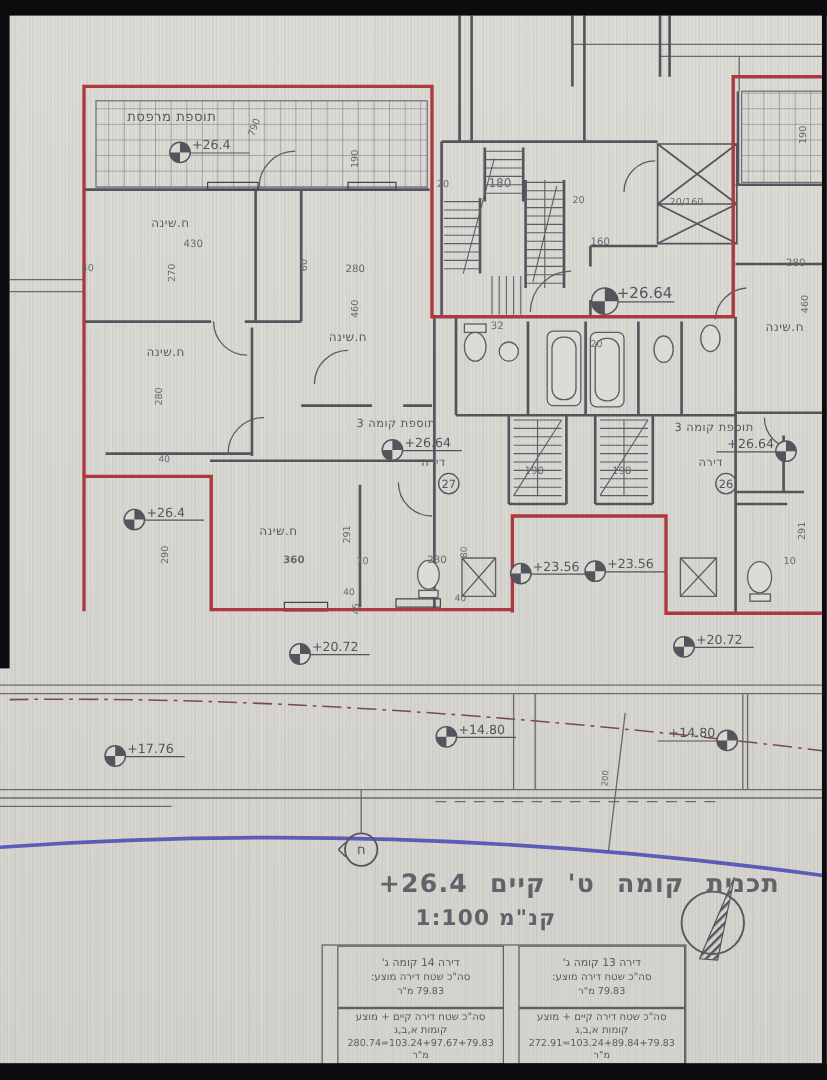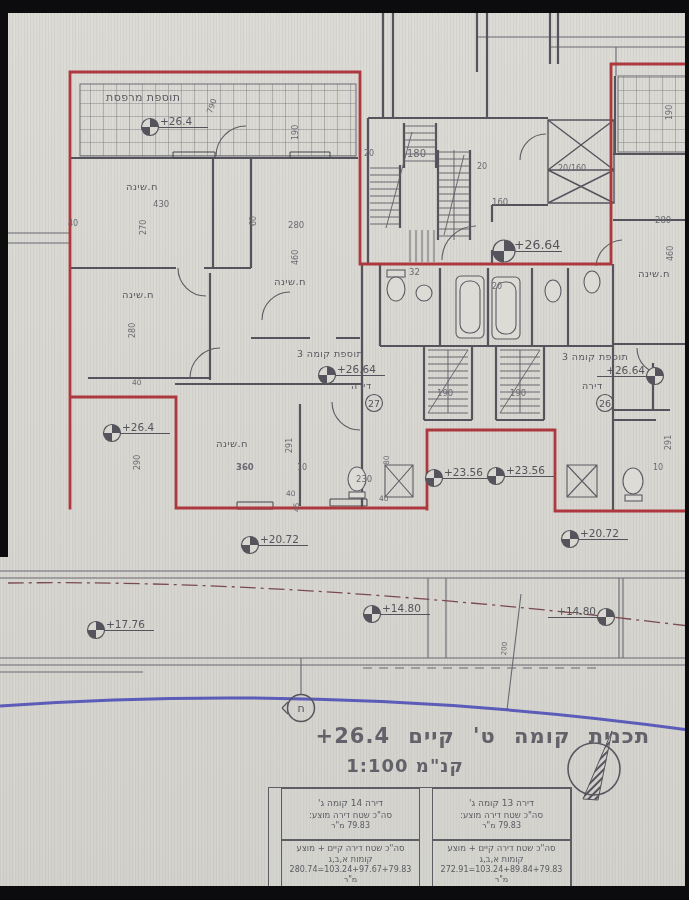--- a/index.html
+++ b/index.html
@@ -269,21 +269,21 @@
     <div class="pl" style="left: 129px; top: 338px; font-size: 8px; transform: rotate(-90deg); transform-origin: left top;">280</div>
     <div class="pl" style="left: 132px; top: 379px; font-size: 7.5px;">40</div>
     <div class="pl" style="left: 134px; top: 470px; font-size: 8px; transform: rotate(-90deg); transform-origin: left top;">290</div>
     <div class="pl heb" style="left: 297px; top: 349px; font-size: 9.5px;">תוספת קומה 3</div>
     <div class="pl heb" style="left: 351px; top: 381px; font-size: 9.5px;">דירה</div>
     <div class="pl heb" style="left: 562px; top: 352px; font-size: 9.5px;">תוספת קומה 3</div>
     <div class="pl heb" style="left: 582px; top: 381px; font-size: 9.5px;">דירה</div>
     <div class="pl" style="left: 286px; top: 453px; font-size: 8px; transform: rotate(-90deg); transform-origin: left top;">291</div>
     <div class="pl" style="left: 236px; top: 463px; font-size: 8.5px; font-weight: bold;">360</div>
     <div class="pl" style="left: 297px; top: 464px; font-size: 8px;">10</div>
-    <div class="pl" style="left: 356px; top: 463px; font-size: 8.5px; margin-top: 12px;">230</div>
+    <div class="pl" style="left: 356px; top: 463px; font-size: 8.5px;">230</div>
     <div class="pl" style="left: 383px; top: 465px; font-size: 7.5px; transform: rotate(-90deg); transform-origin: left top;">80</div>
     <div class="pl" style="left: 286px; top: 490px; font-size: 7.5px;">40</div>
     <div class="pl" style="left: 379px; top: 495px; font-size: 7.5px;">40</div>
     <div class="pl" style="left: 364px; top: 150px; font-size: 8px;">20</div>
     <div class="pl" style="left: 407px; top: 149px; font-size: 10px;">180</div>
     <div class="pl" style="left: 492px; top: 150px; font-size: 8.5px; margin-top: 48px;">160</div>
     <div class="pl" style="left: 477px; top: 163px; font-size: 8px;">20</div>
     <div class="pl" style="left: 558px; top: 165px; font-size: 8px;">20/160</div>
     <div class="pl" style="left: 409px; top: 268px; font-size: 8.5px;">32</div>
     <div class="pl" style="left: 492px; top: 283px; font-size: 8px;">20</div>

